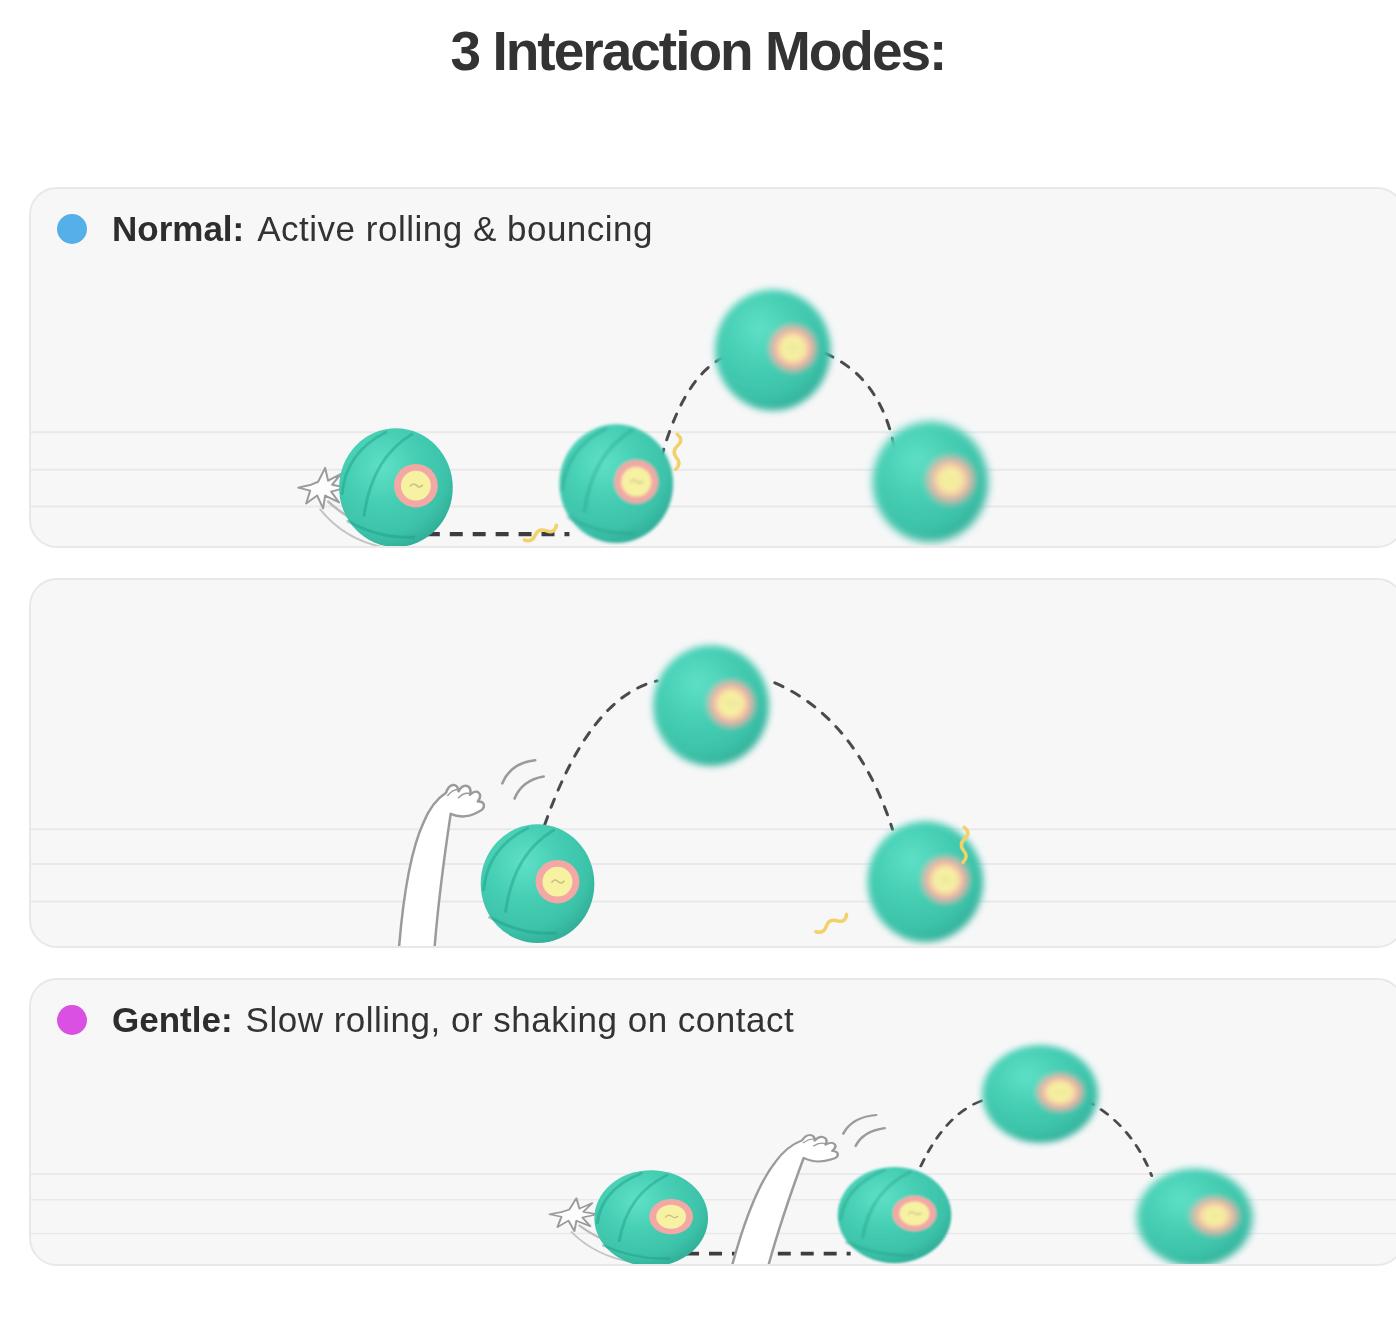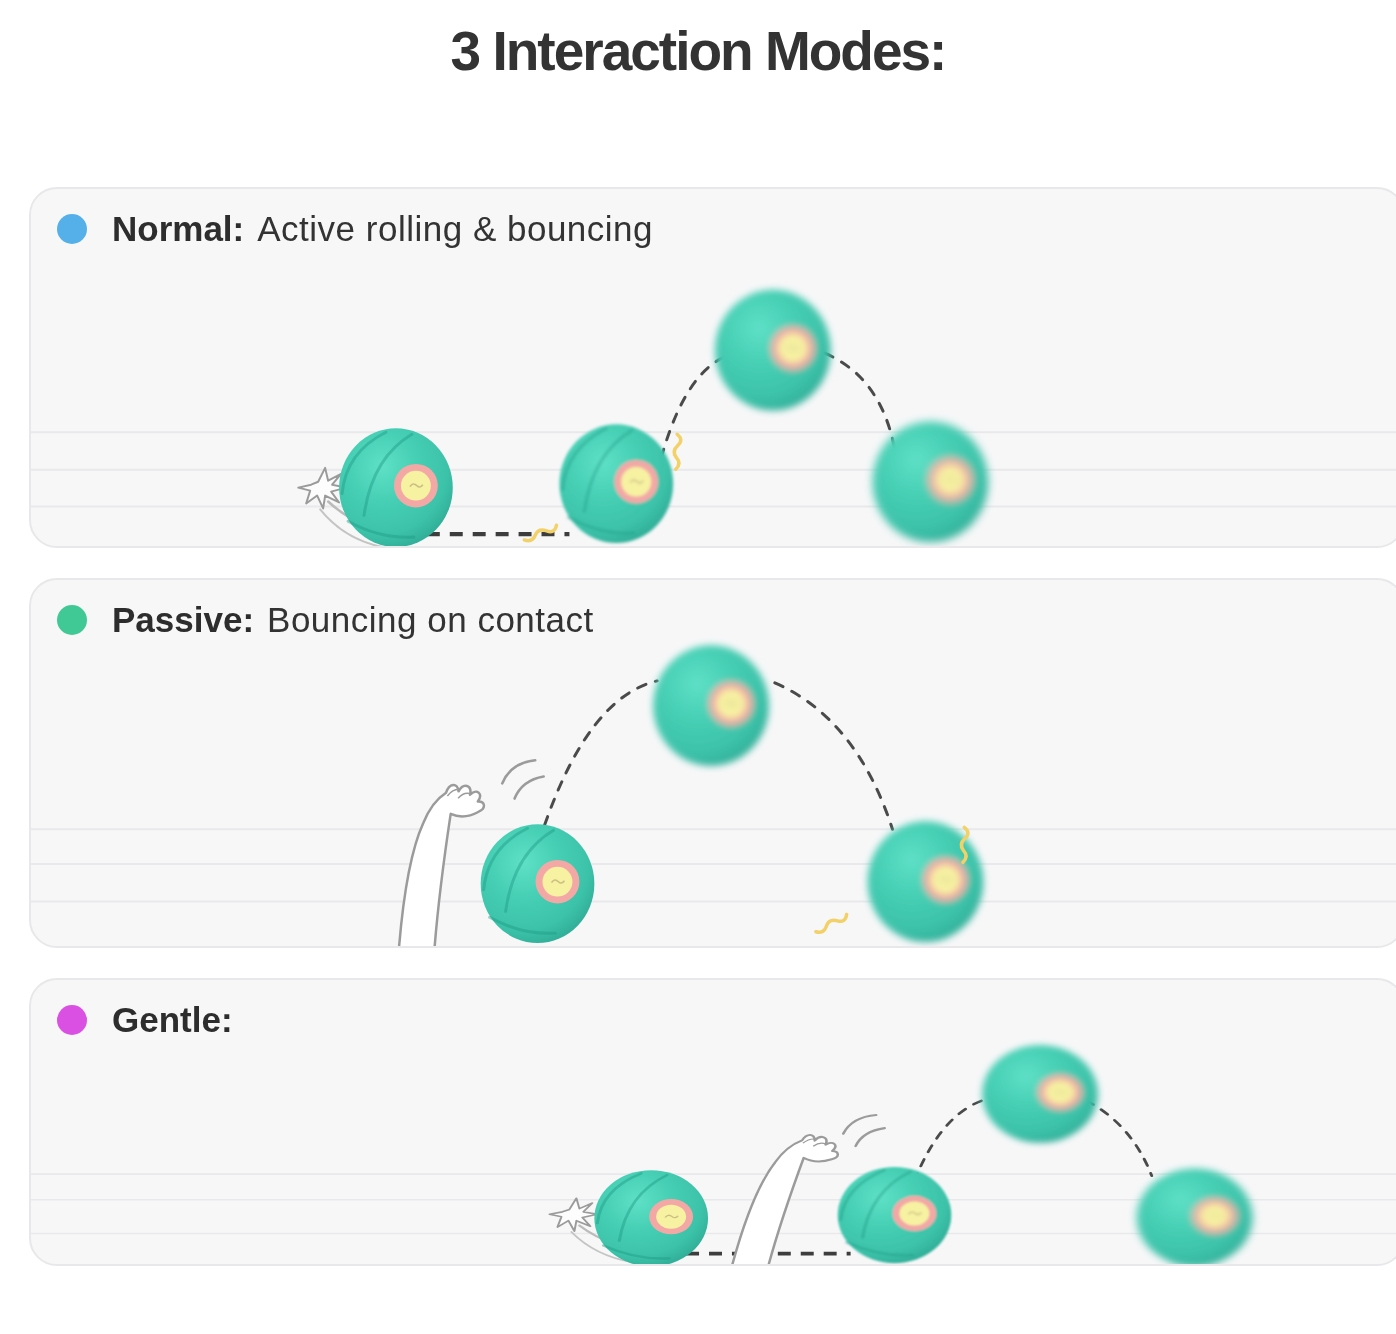--- a/index.html
+++ b/index.html
@@ -174,25 +174,20 @@
           <path d="M -6 1 q 3 -5 7 -1 q 3 3 6 -1" fill="none" stroke="#c8b97f" stroke-width="1.6" opacity="0.9"></path>
         </g>
       </g>
       <g transform="translate(936 250) rotate(12)">
         <path d="M 0 0 q 8 4 3 11 q -5 7 1 12 q 7 5 2 12" fill="none" stroke="#f2d168" stroke-width="3.5" stroke-linecap="round"></path>
       </g>
       <g transform="translate(818 338) rotate(70)">
         <path d="M 0 0 q 8 4 3 11 q -5 7 1 12 q 7 5 2 12" fill="none" stroke="#f2d168" stroke-width="3.5" stroke-linecap="round"></path>
       </g>
     </svg>
-  <div class="panel-header">
-    <span class="mode-dot" style="background: rgb(64, 201, 149);"></span>
-    <span class="mode-label">Passive:</span>
-    <span class="mode-desc">Bouncing on contact</span>
-  </div>
 </section>
 
 <section class="panel" id="panel-2">
   <svg class="scene" preserveAspectRatio="none" viewBox="0 0 1376 354">
       <defs>
         <radialGradient id="bg2" cx="38%" cy="32%" r="80%">
           <stop offset="0%" stop-color="#5ee0c6"></stop>
           <stop offset="38%" stop-color="#46cfb4"></stop>
           <stop offset="72%" stop-color="#3cc2a9"></stop>
           <stop offset="100%" stop-color="#2aa28e"></stop>
@@ -262,14 +257,15 @@
         <g transform="translate(20 -2)">
           <circle r="22" fill="#f3a8a6"></circle>
           <circle r="15" fill="#f6f2a2"></circle>
           <path d="M -6 1 q 3 -5 7 -1 q 3 3 6 -1" fill="none" stroke="#c8b97f" stroke-width="1.6" opacity="0.9"></path>
         </g>
       </g>
     </svg>
   <div class="panel-header">
     <span class="mode-dot" style="background: rgb(218, 80, 226);"></span>
     <span class="mode-label">Gentle:</span>
+    <span class="mode-desc">Slow rolling, or shaking on contact</span>
   </div>
 </section>
 
 </body></html>

